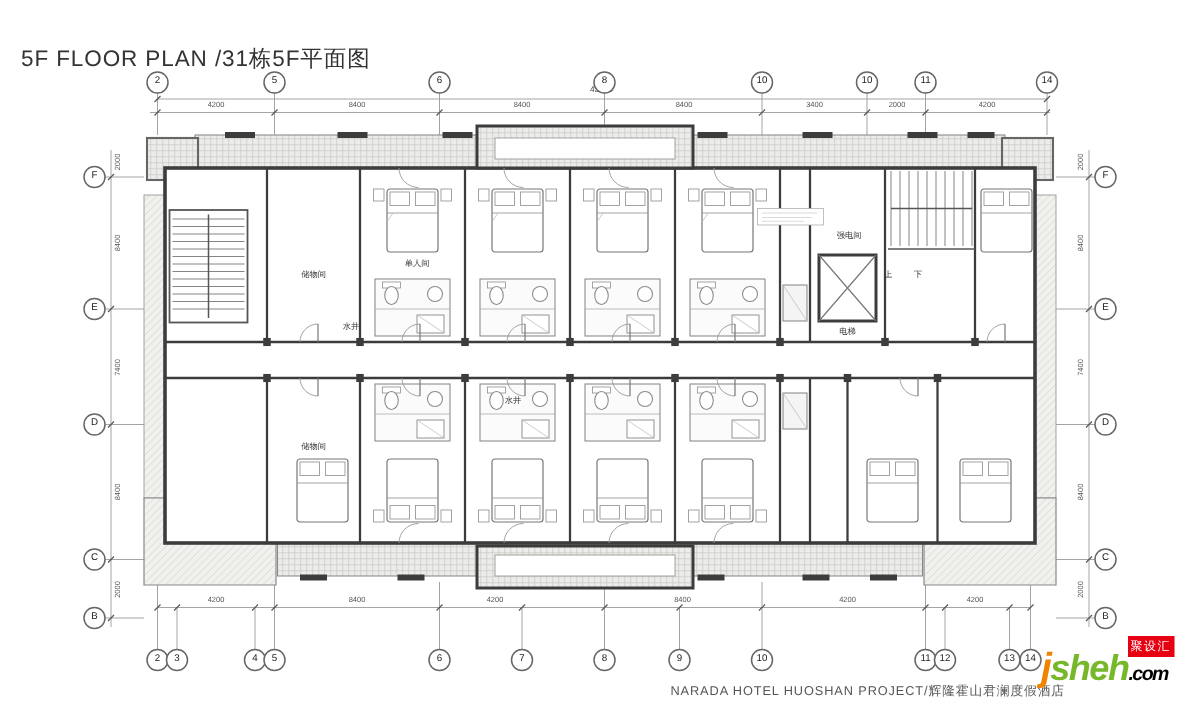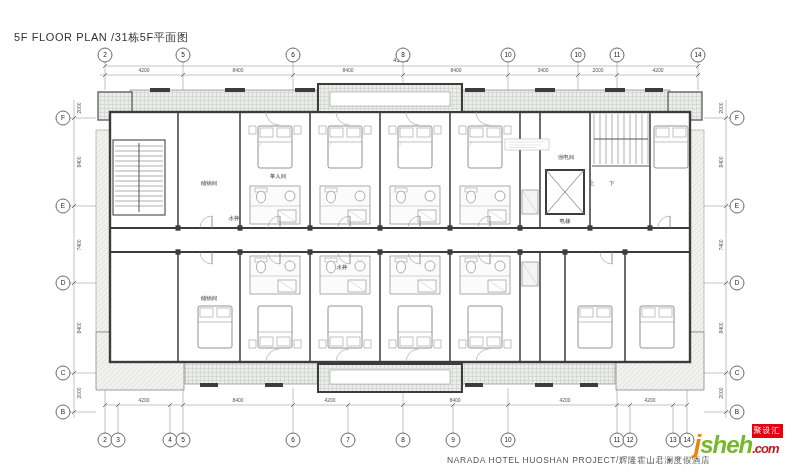--- a/index.html
+++ b/index.html
@@ -1,31 +1,31 @@
 <!DOCTYPE html>
 <html><head>
 <meta charset="utf-8">
 <style>
   html,body{margin:0;padding:0}
   body{width:800px;height:476px;position:relative;background:#fff;overflow:hidden;
        font-family:"Liberation Sans","DejaVu Sans",sans-serif;}
-  .title{position:absolute;left:14px;top:30px;font-size:11px;color:#333;letter-spacing:.6px;white-space:nowrap}
+  .title{position:absolute;left:14px;top:30px;font-size:15px;color:#333;letter-spacing:.6px;white-space:nowrap}
   .footer{position:absolute;left:447px;top:455px;font-size:8.5px;color:#555;letter-spacing:.6px;white-space:nowrap}
   .bubble{position:absolute;width:13px;height:13px;border:1px solid #666;border-radius:50%;
           background:#fff;font-size:6.5px;line-height:12px;text-align:center;color:#222;
           transform:translate(-50%,-50%);z-index:5}
   .dim{position:absolute;font-size:5px;color:#555;transform:translate(-50%,-50%);white-space:nowrap;z-index:4}
   .dim.v{transform:translate(-50%,-50%) rotate(-90deg)}
   .dim.total{font-size:5.5px;color:#444}
   .rlabel{position:absolute;font-size:5.5px;color:#333;transform:translate(-50%,-50%);white-space:nowrap;z-index:4}
   .wm{position:absolute;left:694px;top:431px;z-index:9;line-height:1}
   .wm .logo{font-weight:bold;font-style:italic;letter-spacing:-1px}
   .wm .j{color:#f08300;font-size:26px}
   .wm .rest{color:#76b82a;font-size:24px}
-  .wm .tld{color:#b91c1c;font-size:13px}
+  .wm .tld{color:#000000;font-size:13px}
   .wm .badge{position:absolute;right:-4px;top:-7px;background:#e60012;color:#fff;
              font-size:8px;font-style:normal;padding:3px 2px;letter-spacing:1px;white-space:nowrap}
   svg{position:absolute;left:0;top:0;z-index:1}
 </style>
 </head>
 <body>
 
 <svg width="800" height="476" viewBox="0 0 800 476">
   <defs>
     <pattern id="cross" width="4" height="4" patternUnits="userSpaceOnUse">

